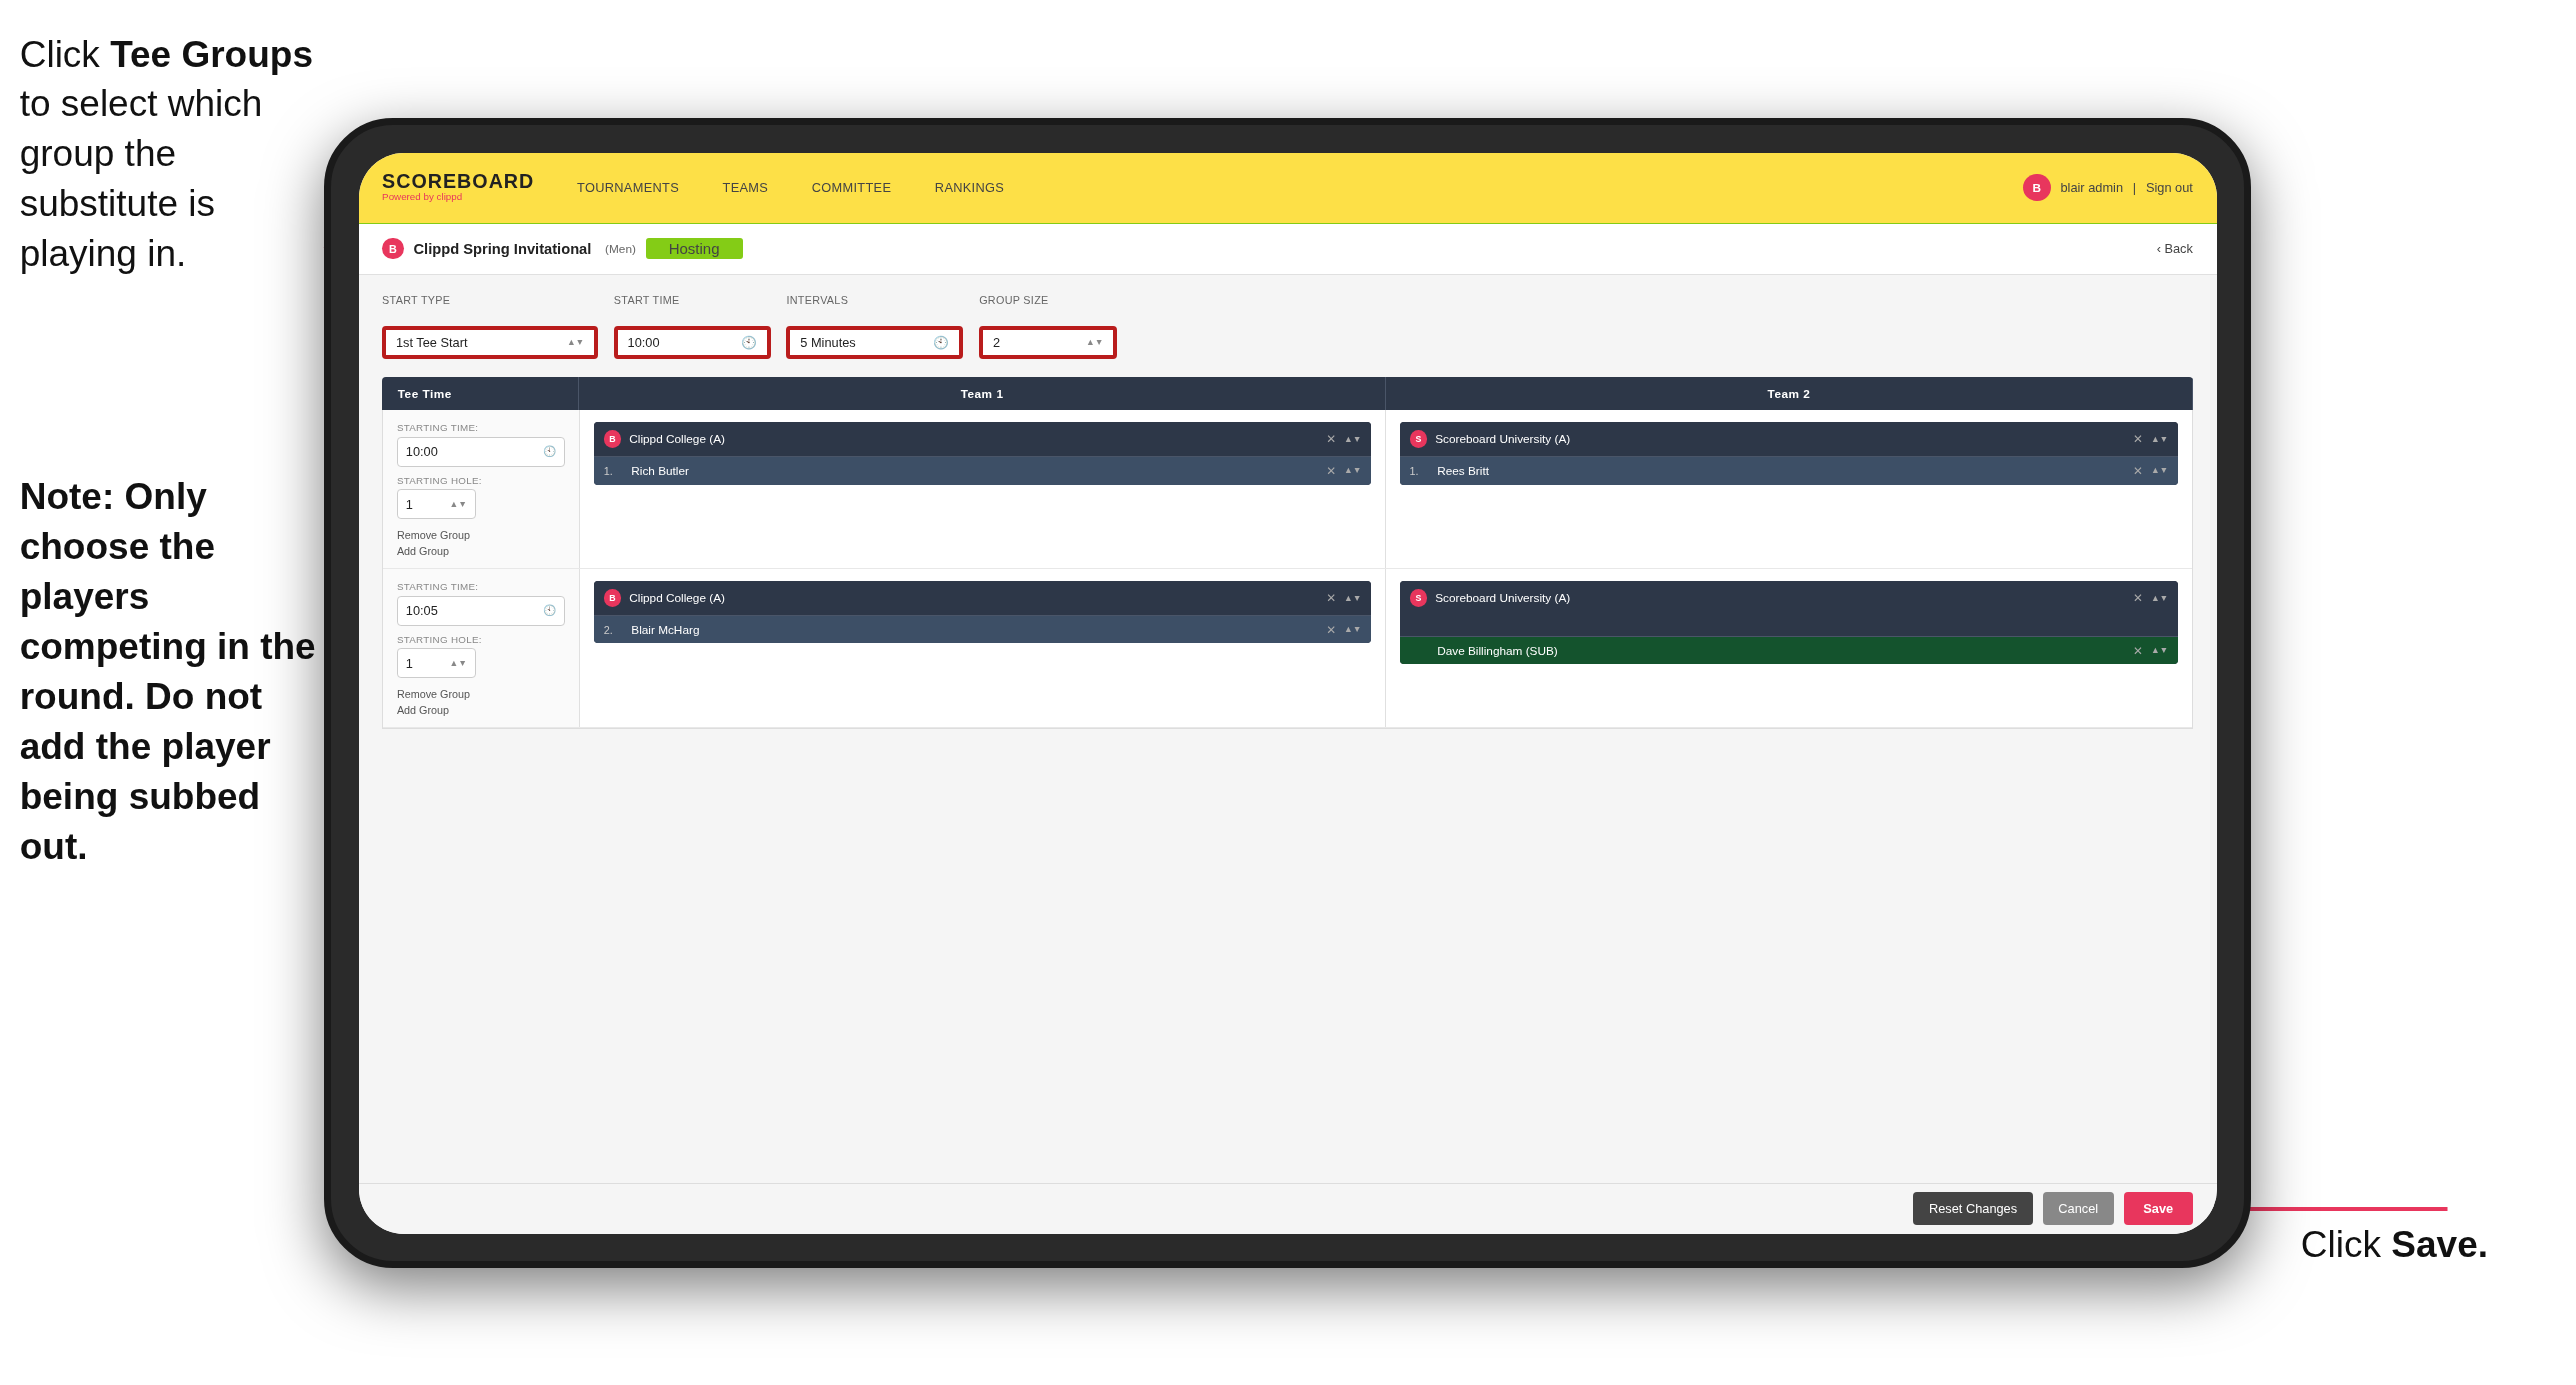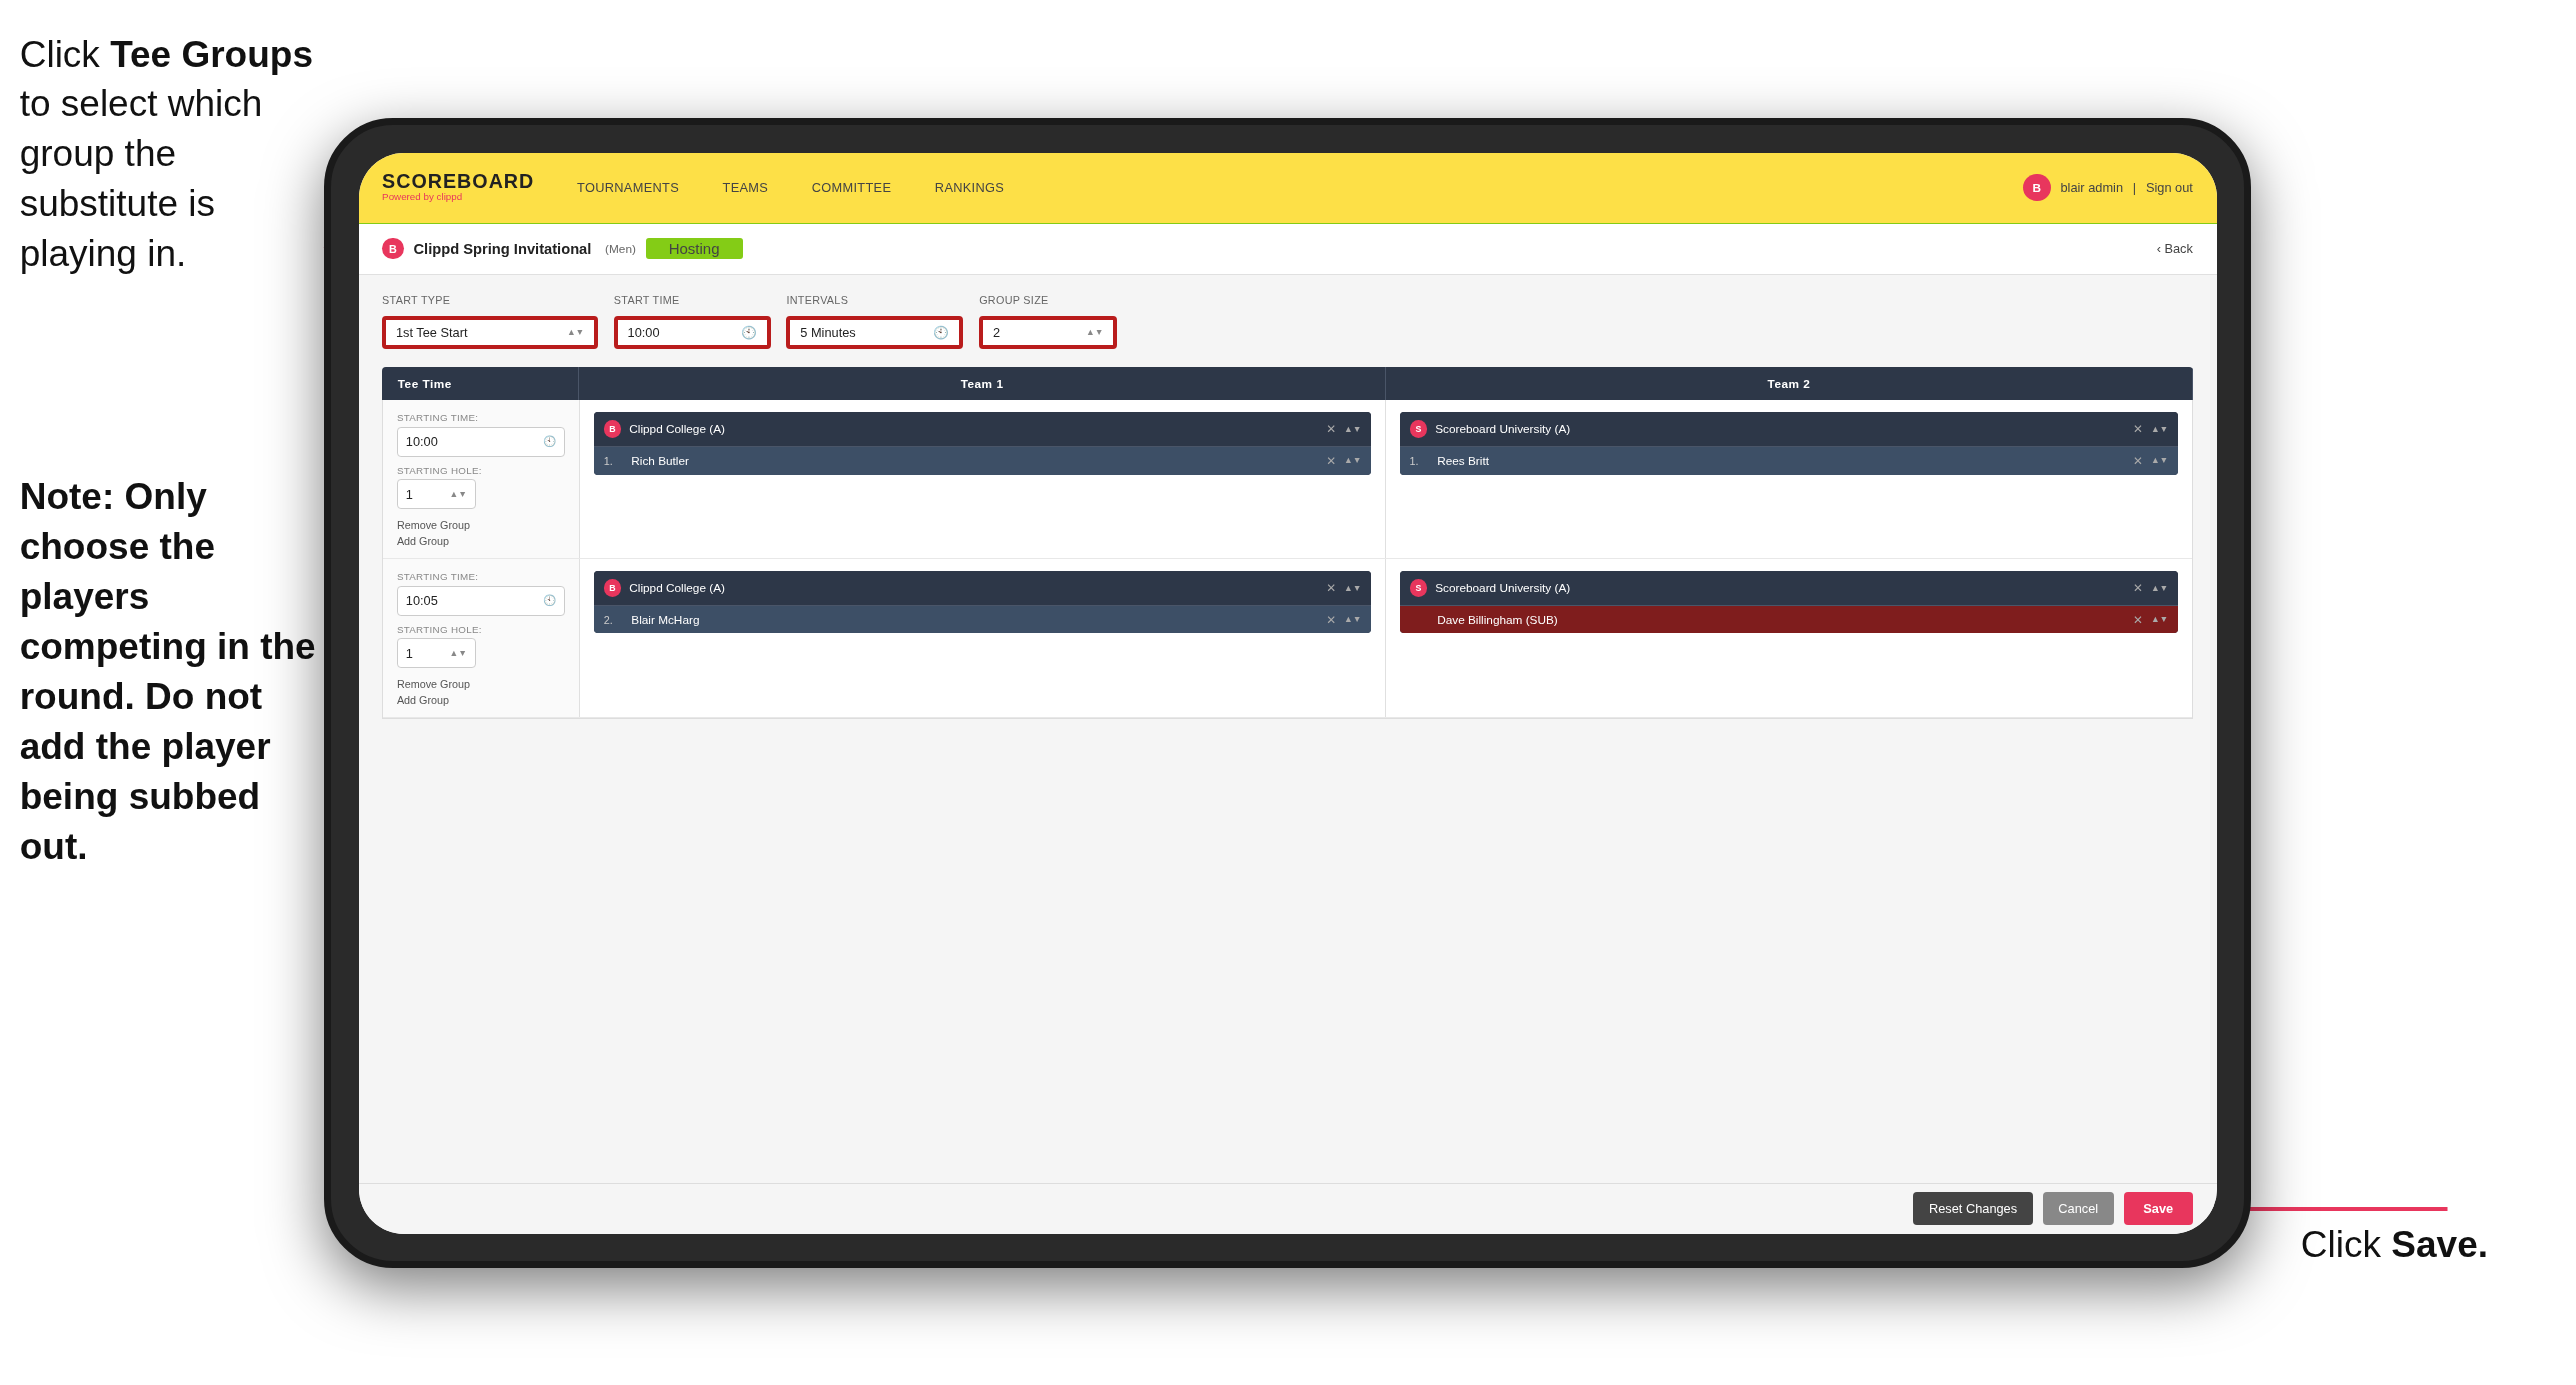--- a/index.html
+++ b/index.html
@@ -191,21 +191,21 @@
 
     
     .settings-row {
       display: flex;
       gap: 15.7px;
       margin-bottom: 17.7px;
     }
     .settings-field {
       display: flex;
       flex-direction: column;
-      gap: 10px;
+      gap: 20px;
     }
     .settings-field.start-type { width: 216px; }
     .settings-field.start-time-field { width: 157px; }
     .settings-field.intervals-field { width: 177px; }
     .settings-field.group-size-field { width: 138px; }
     .field-label {
       font-size: 10.8px;
       color: #666;
       font-weight: 500;
       text-transform: uppercase;
@@ -397,21 +397,22 @@
     
     .player-row {
       display: flex;
       align-items: center;
       padding: 6.9px 9.8px;
       background: #3d4f66;
       border-top: 1px solid #4a5568;
       gap: 7.9px;
     }
     .player-row.sub-row {
-      background: #7f1d1d;
+      background: #14532d;
+      margin-top: 21px;
     }
     .player-number {
       font-size: 10.8px;
       color: #ccc;
       min-width: 19.7px;
     }
     .player-name {
       font-size: 11.8px;
       color: #fff;
       flex: 1;

